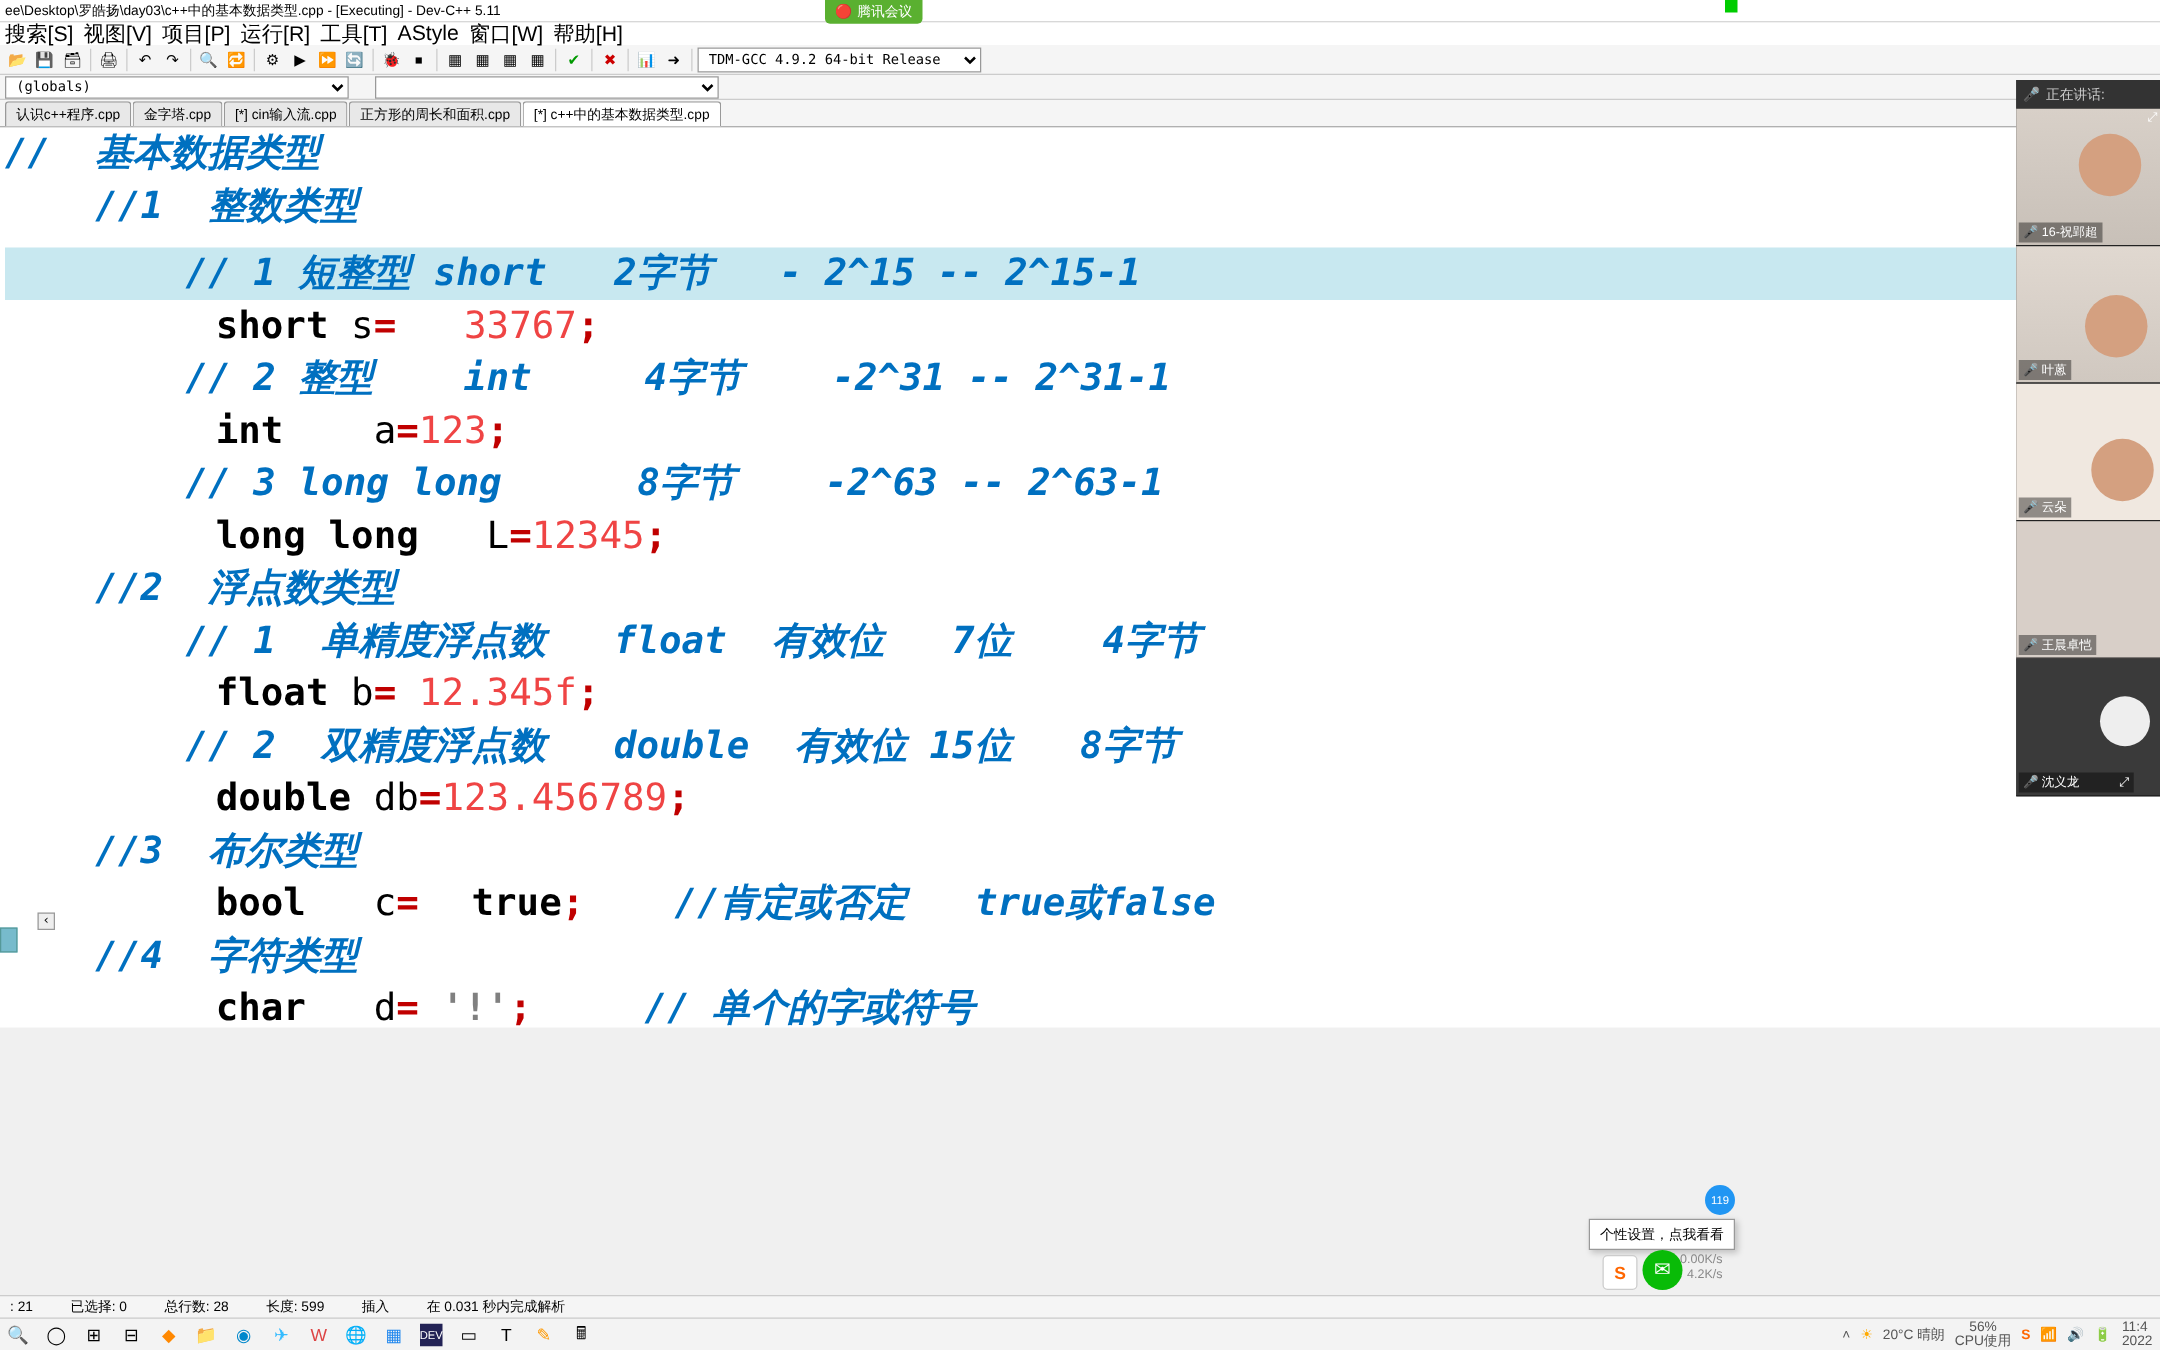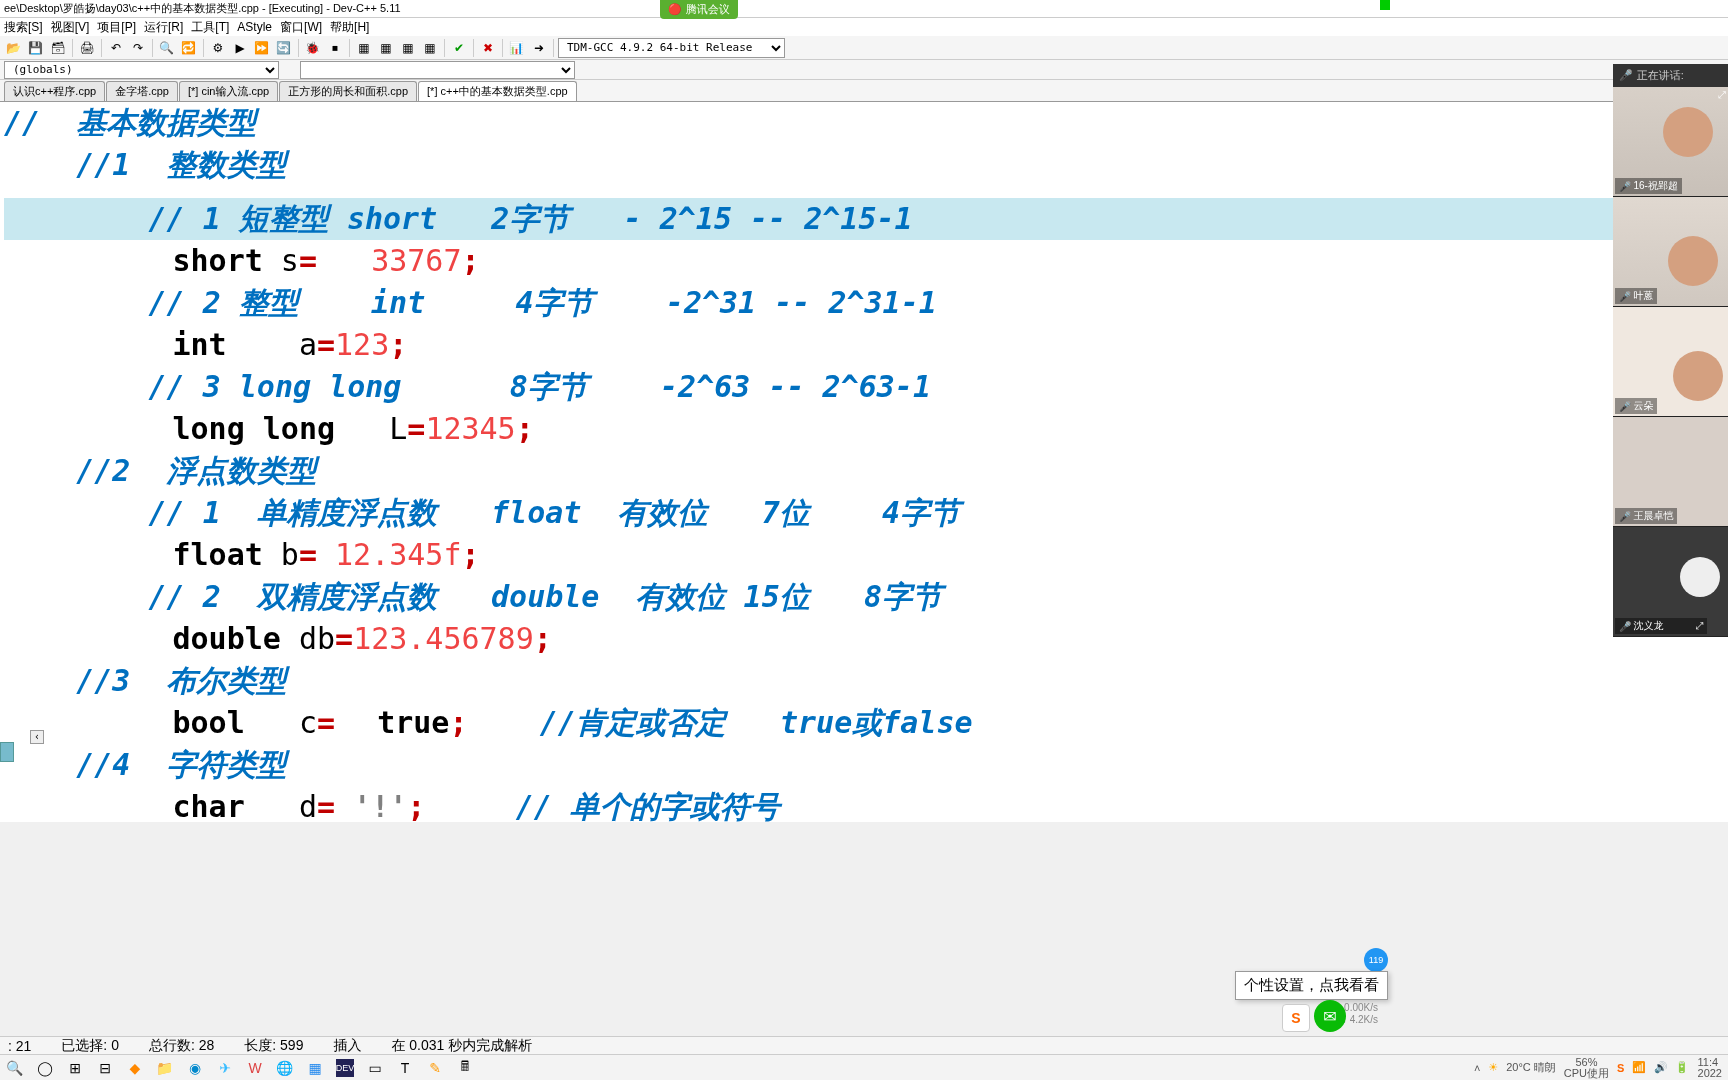--- a/index.html
+++ b/index.html
@@ -1,56 +1,56 @@
 <!DOCTYPE html>
 <html><head>
 <meta charset="utf-8">
 <style>
 * { margin: 0; padding: 0; box-sizing: border-box; }
 body { font-family: "Microsoft YaHei", Arial, sans-serif; font-size: 12px; background: #f0f0f0; overflow: hidden; width: 1728px; height: 1080px; position: relative; }
 .titlebar { background: #fff; height: 18px; display: flex; align-items: center; padding: 0 4px; font-size: 11px; color: #000; border-bottom: 1px solid #ccc; }
-.menubar { background: #fff; height: 18px; display: flex; align-items: center; font-size: 12px; gap: 8px; padding: 0 4px; }
+.menubar { background: #fff; height: 18px; display: flex; align-items: center; font-size: 17px; gap: 8px; padding: 0 4px; }
 .menubar span { cursor: default; }
 .toolbar { background: #f5f5f5; height: 24px; display: flex; align-items: center; padding: 0 4px; gap: 2px; border-bottom: 1px solid #ccc; }
 .tbtn { width: 20px; height: 20px; background: #f5f5f5; border: 1px solid transparent; display: inline-flex; align-items: center; justify-content: center; font-size: 12px; }
 .tsep { width: 1px; height: 18px; background: #ccc; margin: 0 2px; }
 .compiler-select { font-family: monospace; font-size: 11px; height: 20px; border: 1px solid #999; background: #fff; padding: 0 15px 0 4px; }
 .globals-row { background: #f5f5f5; height: 20px; display: flex; align-items: center; padding: 0 4px; gap: 21px; border-bottom: 1px solid #ccc; }
 .globals-select { font-family: monospace; font-size: 11px; height: 18px; border: 1px solid #999; background: #fff; padding: 0 4px; width: 275px; }
 .tabbar { background: #f5f5f5; height: 22px; display: flex; align-items: flex-end; padding: 0 4px; border-bottom: 1px solid #999; }
 .tab { background: #e8e8e8; border: 1px solid #999; border-bottom: none; padding: 2px 8px; font-size: 11px; margin-right: 1px; border-radius: 3px 3px 0 0; }
 .tab.active { background: #fff; }
 .editor { background: #fff; font-family: Consolas, monospace; font-size: 30px; line-height: 42px; height: 720px; overflow: hidden; position: relative; padding-left: 4px; }
 .editor .line { white-space: pre; }
 .editor .highlighted { background: #c8e8f0; margin-top: 12px; }
 .cm { color: #0070c0; font-style: italic; font-weight: bold; }
 .kw { color: #000; font-weight: bold; margin-left: 24px; }
 .op { color: #c00000; font-weight: bold; }
 .num { color: #ef4444; }
 .str { color: #808080; font-weight: bold; }
 .fold-btn { position: absolute; left: 30px; bottom: 78px; width: 14px; height: 14px; border: 1px solid #999; background: #eee; font-size: 10px; display: flex; align-items: center; justify-content: center; }
 .side-marker { position: absolute; left: 0; top: 640px; width: 14px; height: 20px; background: #7bc; border: 1px solid #599; }
-.statusbar { background: #f5f5f5; border-top: 1px solid #ccc; height: 18px; display: flex; align-items: center; font-size: 14px; padding: 0 8px; gap: 30px; position: absolute; bottom: 26px; left: 0; right: 0; }
+.statusbar { background: #f5f5f5; border-top: 1px solid #ccc; height: 18px; display: flex; align-items: center; font-size: 11px; padding: 0 8px; gap: 30px; position: absolute; bottom: 26px; left: 0; right: 0; }
 .taskbar { background: #f3f3f3; border-top: 1px solid #ccc; height: 26px; display: flex; align-items: center; padding: 0 6px; gap: 12px; position: absolute; bottom: 0; left: 0; right: 0; }
 .taskbar .ticon { width: 18px; height: 18px; display: inline-flex; align-items: center; justify-content: center; font-size: 14px; }
 .tray { margin-left: auto; display: flex; align-items: center; gap: 8px; font-size: 11px; color: #555; }
 .meeting-badge { position: absolute; top: 0; left: 660px; background: #5ab030; color: #fff; font-size: 11px; padding: 2px 8px; display: flex; align-items: center; gap: 4px; border-radius: 0 0 4px 4px; }
 .video-panel { position: absolute; top: 64px; right: 0; width: 115px; background: #2a2a2a; display: flex; flex-direction: column; }
 .video-header { background: #333; color: #ccc; font-size: 11px; padding: 4px 6px; display: flex; align-items: center; gap: 4px; }
 .video-tile { height: 110px; background: #888; position: relative; border-bottom: 1px solid #222; }
 .video-tile .vname { position: absolute; bottom: 2px; left: 2px; color: #fff; font-size: 10px; background: rgba(0,0,0,0.4); padding: 1px 4px; display: flex; align-items: center; gap: 2px; }
 .video-tile .expand { position: absolute; top: 2px; right: 2px; color: #fff; font-size: 10px; }
 .tile1 { background: linear-gradient(#d8d0c8, #c8c0b8); }
 .tile2 { background: linear-gradient(#e0d8d0, #d0c8c0); }
 .tile3 { background: #f0e8e0; }
 .tile4 { background: #d8cfc8; }
 .tile5 { background: #3a3a3a; }
 .video-tile .face { position:absolute; width:50px; height:50px; background:#d4a080; border-radius:50%; }
 .avatar-circle { position:absolute; width:40px; height:40px; border-radius:50%; background:#eee; right:8px; top:30px; }
-.popup-tip { position: absolute; right: 340px; bottom: 80px; background: #fff; border: 1px solid #999; box-shadow: 2px 2px 5px rgba(0,0,0,0.2); font-size: 15px; padding: 4px 8px; }
+.popup-tip { position: absolute; right: 340px; bottom: 80px; background: #fff; border: 1px solid #999; box-shadow: 2px 2px 5px rgba(0,0,0,0.2); font-size: 11px; padding: 4px 8px; }
 .float-badge { position: absolute; right: 340px; bottom: 108px; width: 24px; height: 24px; background: #2196f3; border-radius: 50%; color: #fff; font-size: 9px; display: flex; align-items: center; justify-content: center; }
 .green-dot { position: absolute; top: 0; right: 338px; width: 10px; height: 10px; background: #0c0; }
 .wechat-float { position: absolute; right: 382px; bottom: 48px; width: 32px; height: 32px; background: #09bb07; border-radius: 50%; display:flex; align-items:center; justify-content:center; color:#fff; font-size:16px; }
 .sogou-float { position: absolute; right: 418px; bottom: 48px; width: 28px; height: 28px; background: #fff; border:1px solid #ccc; border-radius:4px; display:flex; align-items:center; justify-content:center; color:#f60; font-size:14px; font-weight:bold; }
 .net-stat { position: absolute; right: 350px; bottom: 54px; font-size:10px; color:#888; text-align:right; line-height:12px;}
 </style>
 </head>
 <body>
 
 <div class="titlebar">

